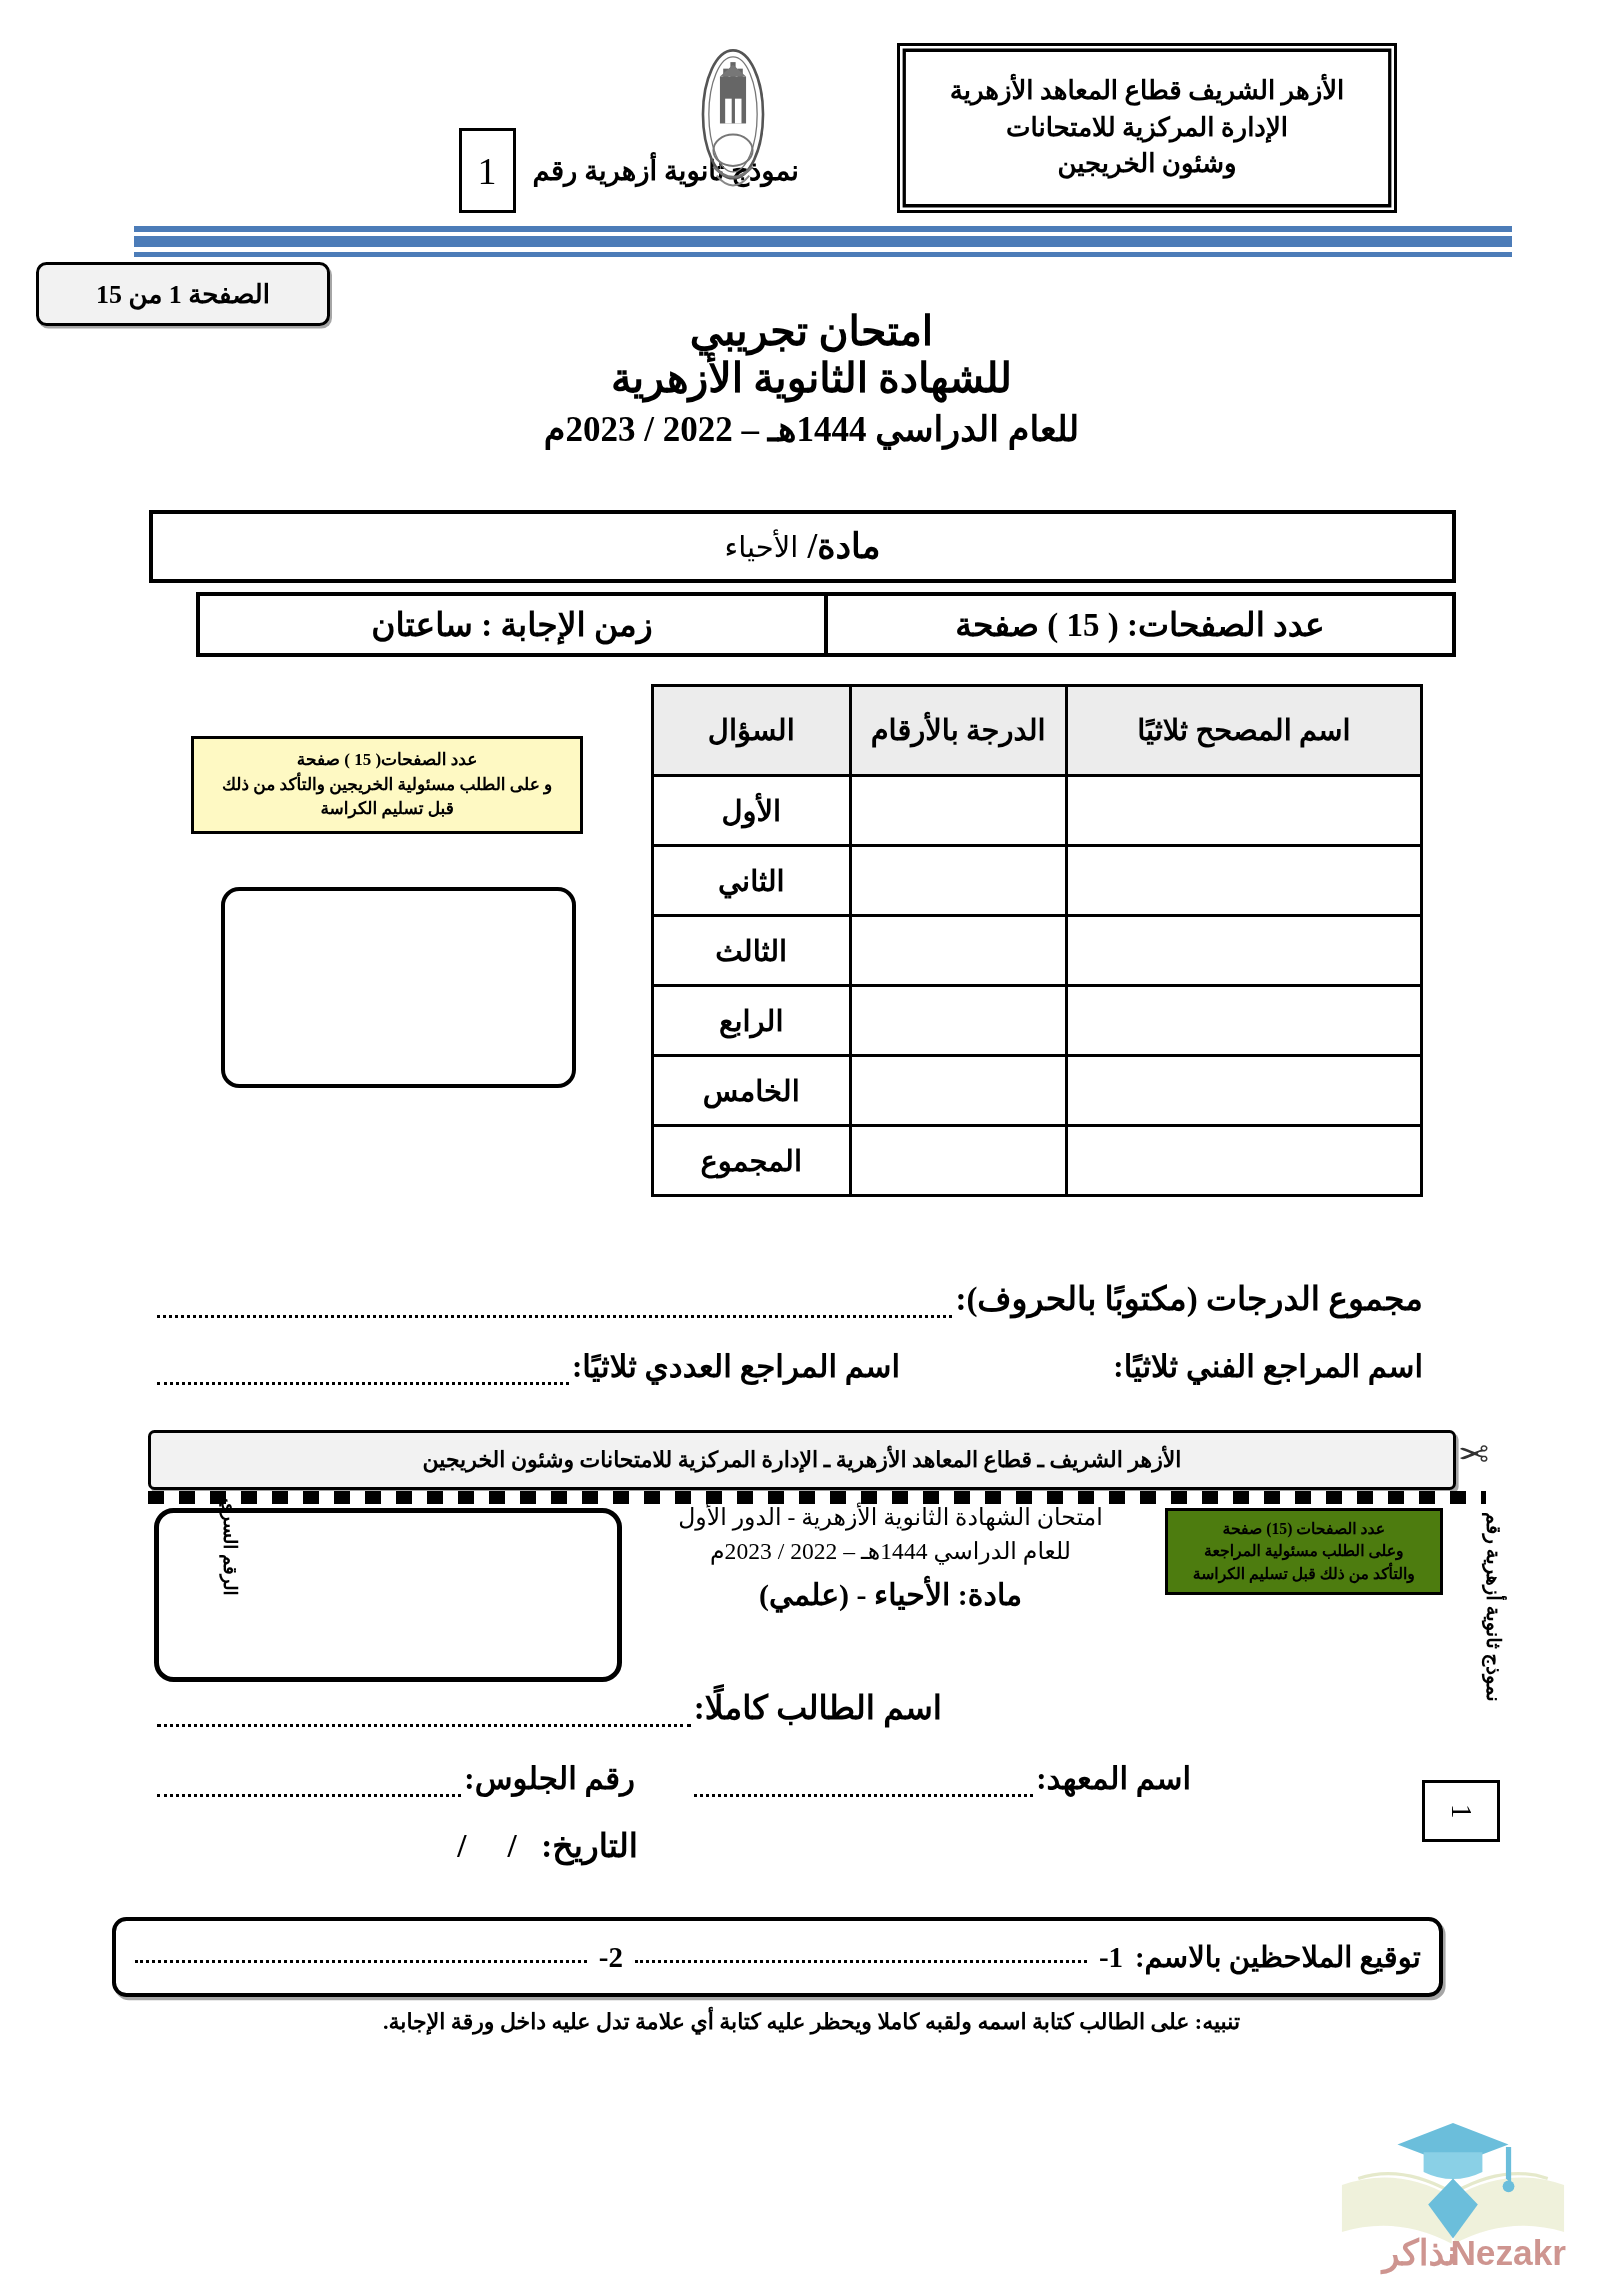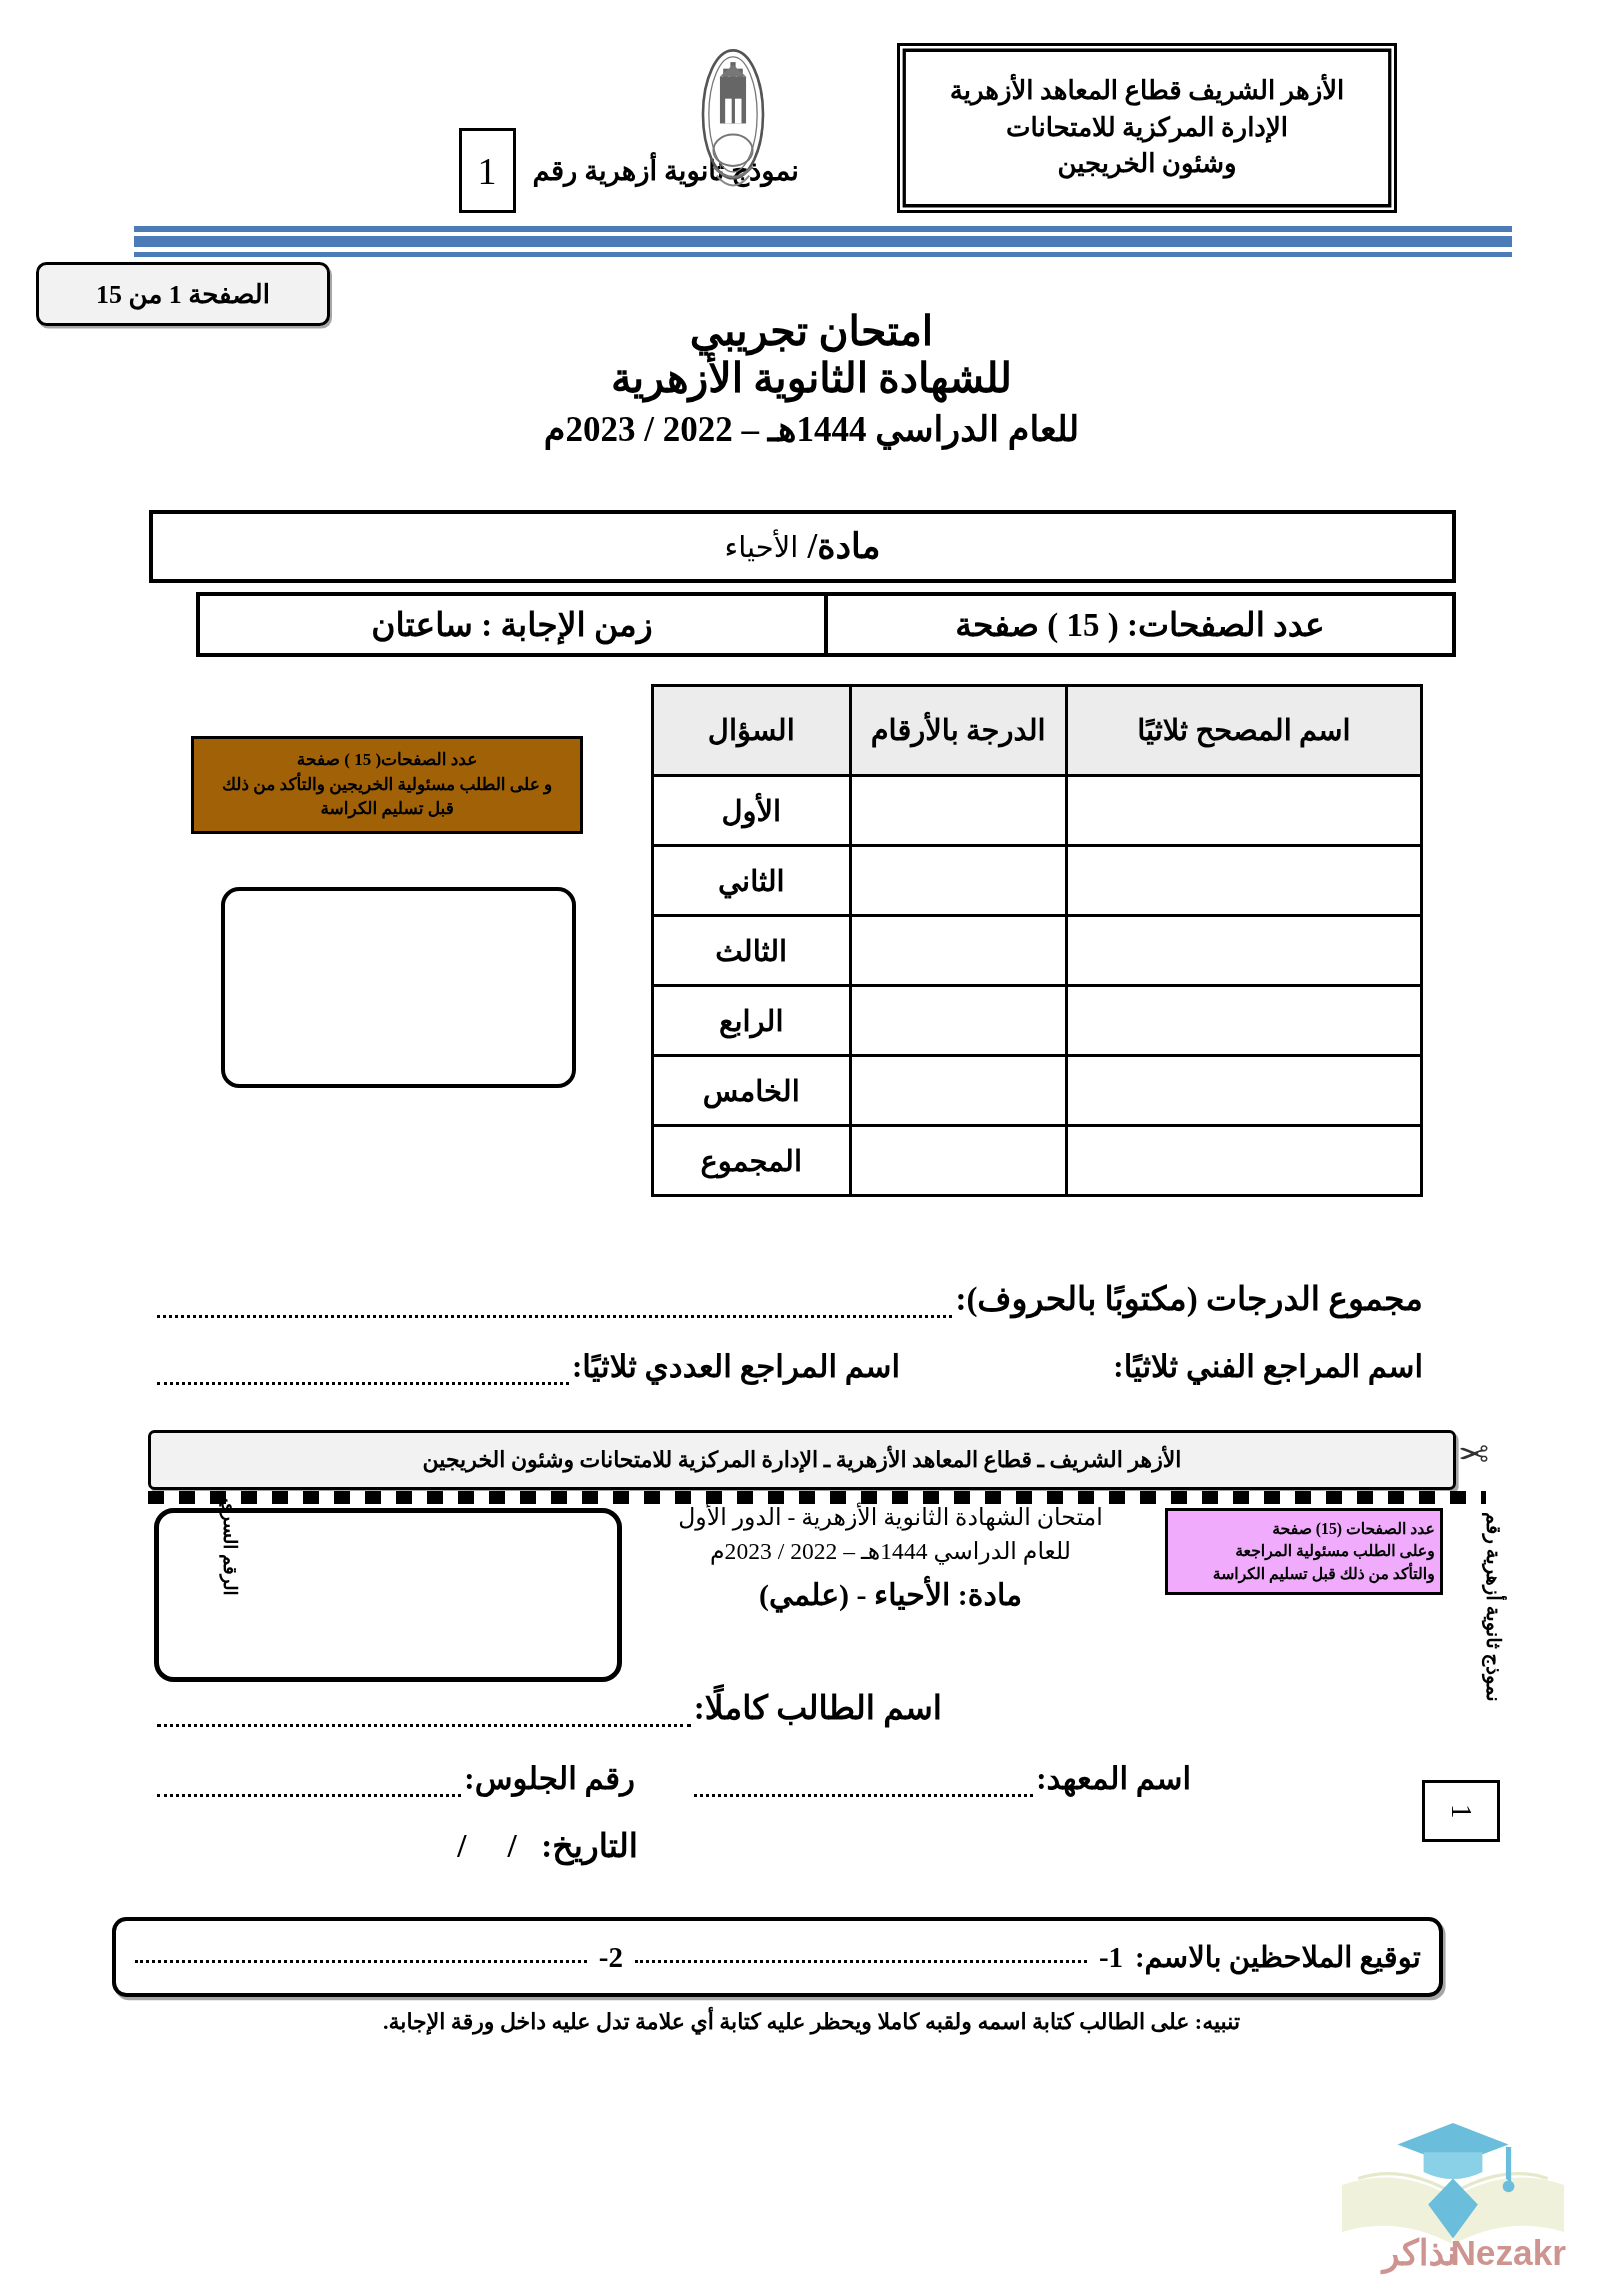--- a/index.html
+++ b/index.html
@@ -77,21 +77,21 @@
     font-size:29px;font-weight:bold;
   }
   .grades thead th{background:#ececec;height:85px;line-height:1.08;}
   .grades .c-q{width:196px;}
   .grades .c-d{width:216px;}
   .grades .c-n{width:360px;}
 
   .note-box{
     position:absolute;top:736px;right:1040px;width:370px;
     border:3.3px solid #000;padding:9.2px 7.9px;text-align:center;
-    font-size:17px;font-weight:bold;line-height:1.45;background:#a16207;
+    font-size:17px;font-weight:bold;line-height:1.45;background:#fef9c3;
   }
   .secret-box{
     position:absolute;top:887px;right:1047px;width:347px;height:193px;
     border:4.6px solid #000;border-radius:18.3px;background:#fff;
   }
 
   
   .fld{position:absolute;display:flex;direction:rtl;align-items:flex-end;gap:3px;}
   .fld .lbl{font-size:31px;font-weight:bold;white-space:nowrap;}
   .fld .dots{
@@ -138,22 +138,22 @@
     border:5.2px solid #000;border-radius:19.6px;background:#fff;
   }
   .secret-lbl{
     position:absolute;top:1498px;right:1382px;
     font-size:18.3px;font-weight:bold;
     writing-mode:vertical-rl;text-orientation:mixed;letter-spacing:1.3px;
   }
 
   .note-box2{
     position:absolute;top:1508px;right:180px;width:262px;
-    border:3.9px solid #000;padding:6.5px 5.2px;
-    font-size:15.7px;font-weight:bold;line-height:1.45;background:#f0abfc;
+    border:3.9px solid #000;padding:6.5px 5.2px;text-align:center;
+    font-size:15.7px;font-weight:bold;line-height:1.45;background:#4d7c0f;
   }
   .vert-model{
     position:absolute;top:1512px;right:118px;
     font-size:19.6px;font-weight:bold;
     writing-mode:vertical-rl;text-orientation:mixed;white-space:nowrap;
   }
   .vert-num{
     position:absolute;top:1780px;right:123px;width:72px;height:56px;
     border:3.9px solid #000;display:flex;align-items:center;justify-content:center;
   }

